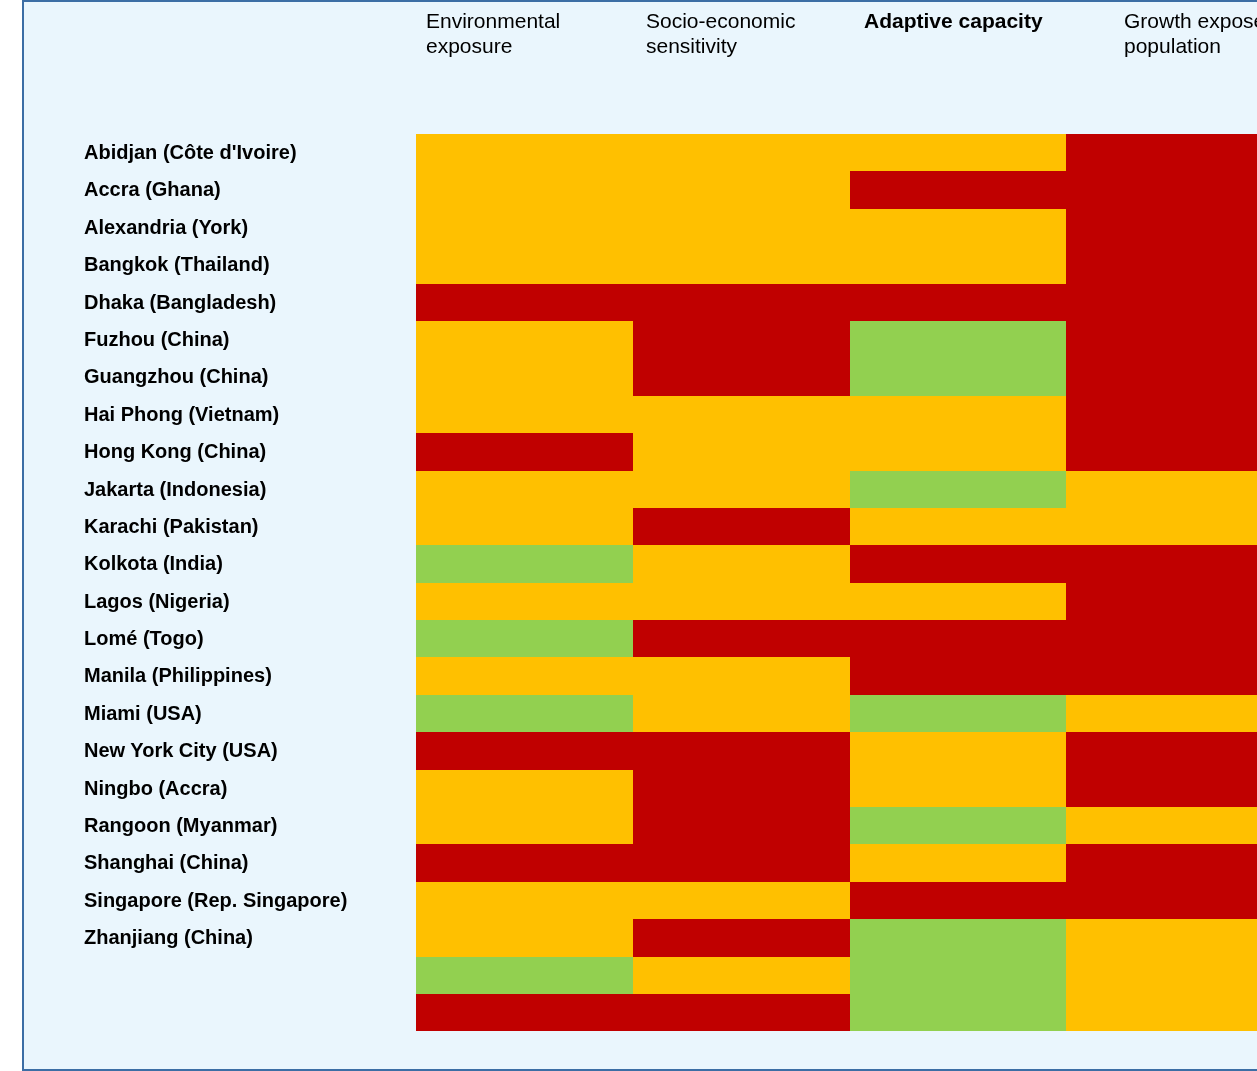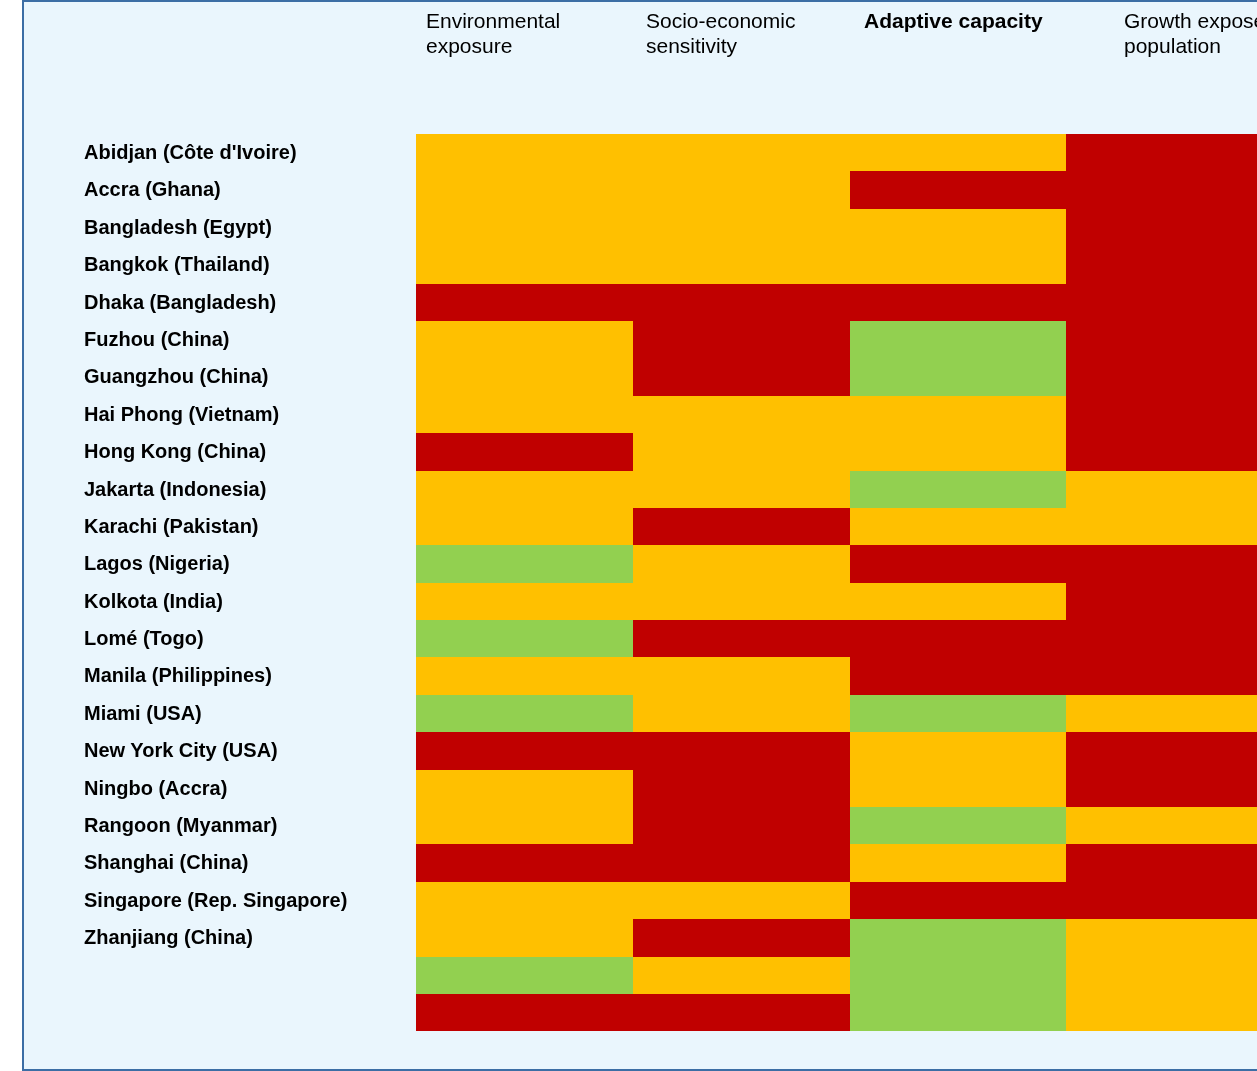--- a/index.html
+++ b/index.html
@@ -77,31 +77,31 @@
   <div id="header">
     <div class="col-head" style="left:402px; width:200px;">Environmental exposure</div>
     <div class="col-head" style="left:622px; width:200px;">Socio-economic sensitivity</div>
     <div class="col-head" style="left:840px; width:195px;font-weight:bold;">Adaptive capacity</div>
     <div class="col-head" style="left:1100px; width:195px;">Growth exposed population</div>
   </div>
 
   <div id="labels">
       <div class="row-label">Abidjan (Côte d'Ivoire)</div>
       <div class="row-label">Accra (Ghana)</div>
-      <div class="row-label">Bangladesh (Egypt)</div>
+      <div class="row-label">Alexandria (York)</div>
       <div class="row-label">Bangkok (Thailand)</div>
       <div class="row-label">Dhaka (Bangladesh)</div>
       <div class="row-label">Fuzhou (China)</div>
       <div class="row-label">Guangzhou (China)</div>
       <div class="row-label">Hai Phong (Vietnam)</div>
       <div class="row-label">Hong Kong (China)</div>
       <div class="row-label">Jakarta (Indonesia)</div>
       <div class="row-label">Karachi (Pakistan)</div>
+      <div class="row-label">Kolkota (India)</div>
       <div class="row-label">Lagos (Nigeria)</div>
-      <div class="row-label">Kolkota (India)</div>
       <div class="row-label">Lomé (Togo)</div>
       <div class="row-label">Manila (Philippines)</div>
       <div class="row-label">Miami (USA)</div>
       <div class="row-label">New York City (USA)</div>
       <div class="row-label">Ningbo (Accra)</div>
       <div class="row-label">Rangoon (Myanmar)</div>
       <div class="row-label">Shanghai (China)</div>
       <div class="row-label">Singapore (Rep. Singapore)</div>
       <div class="row-label">Zhanjiang (China)</div>
     </div>

